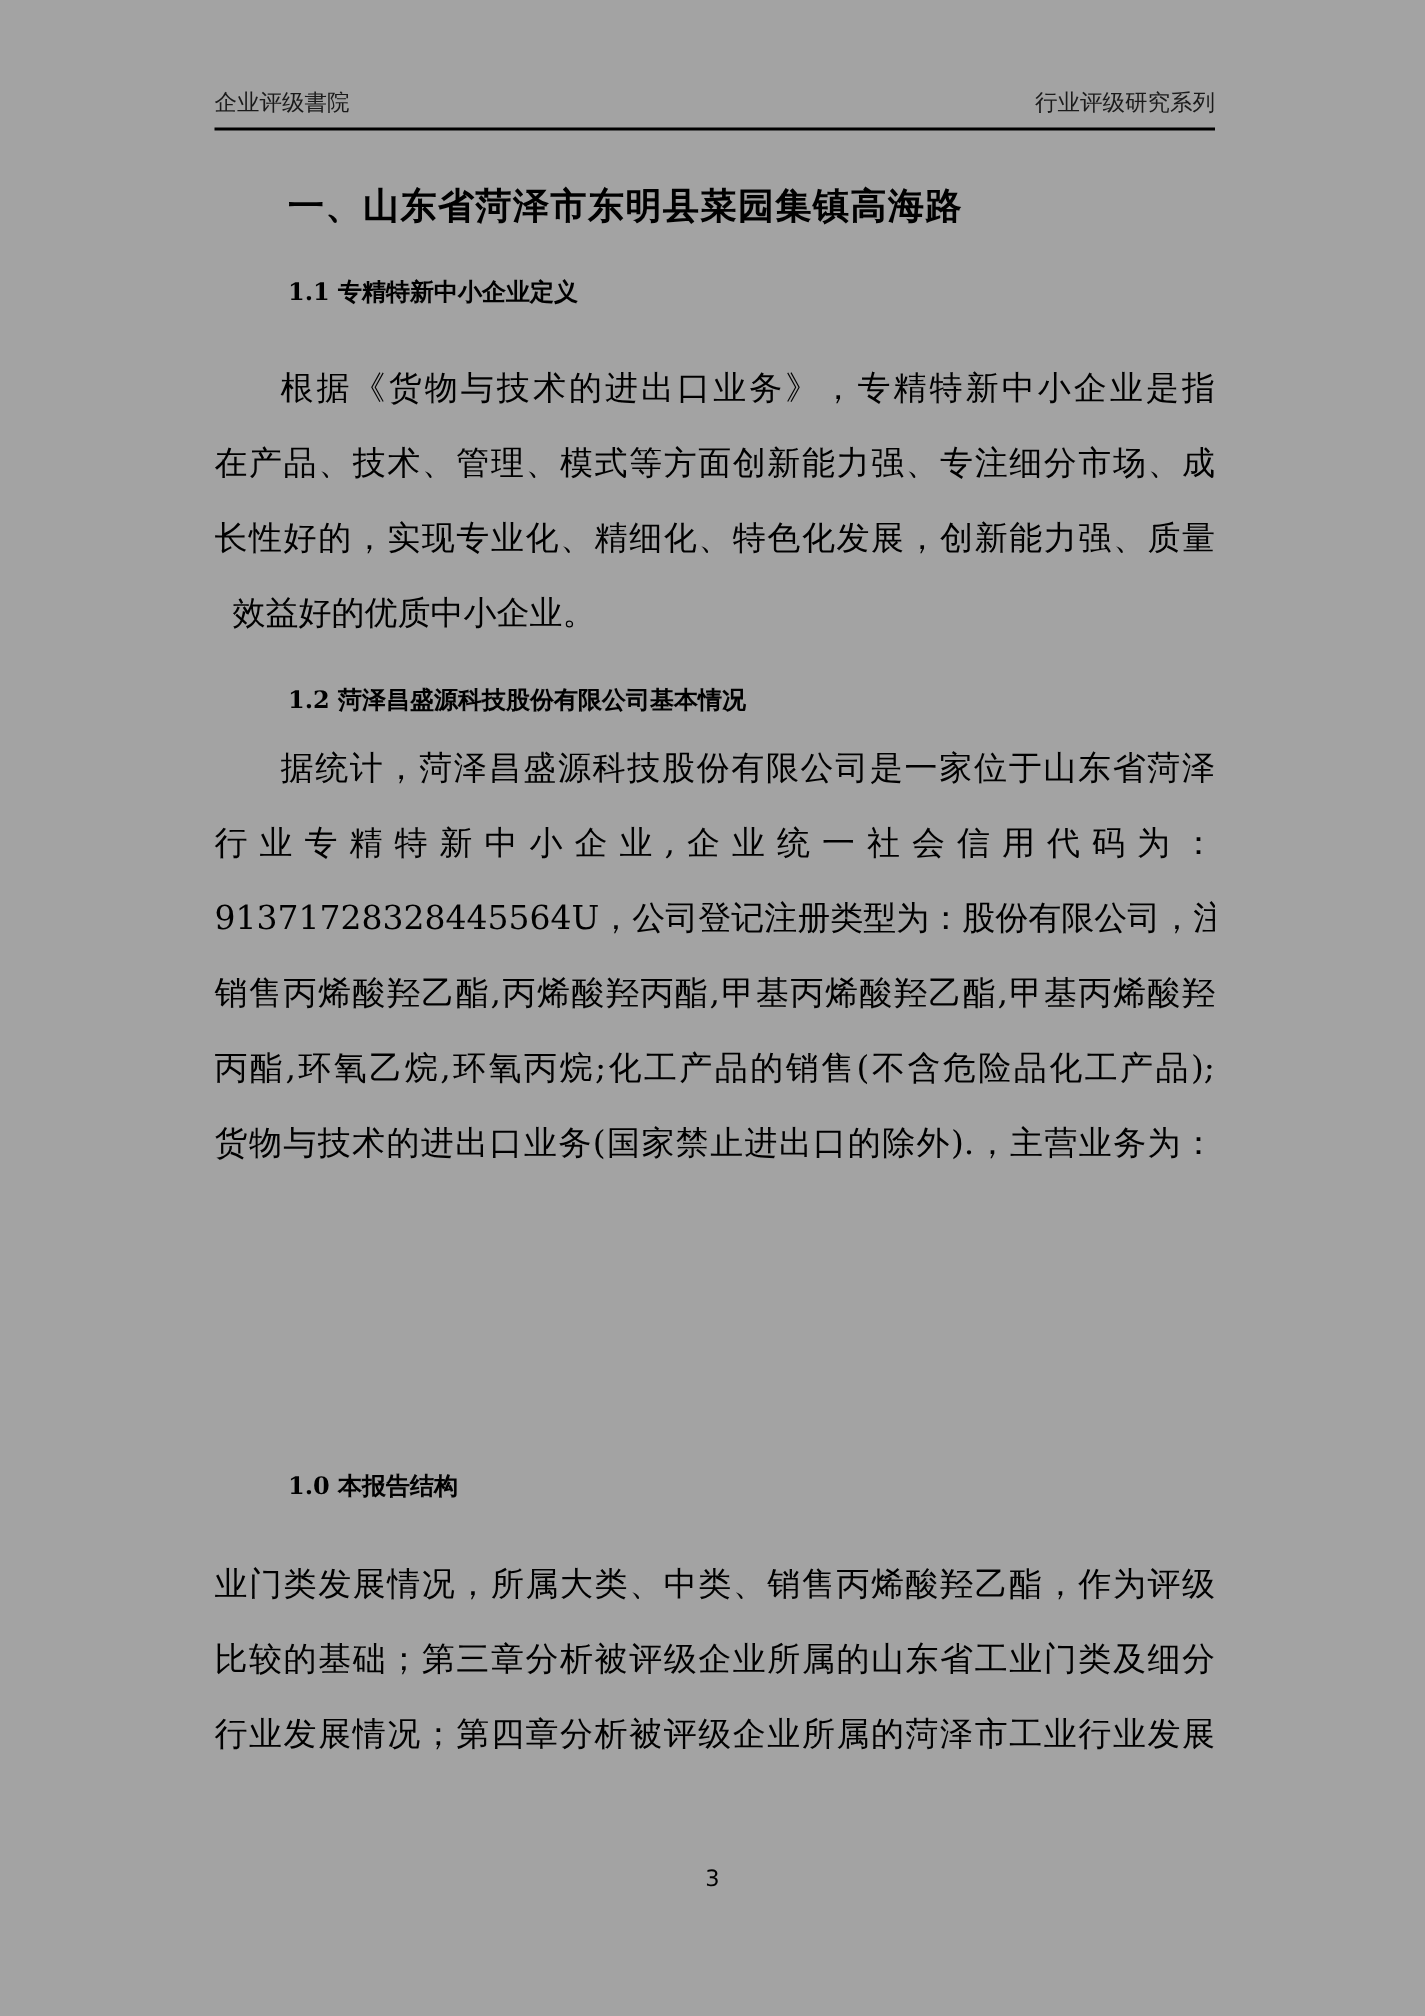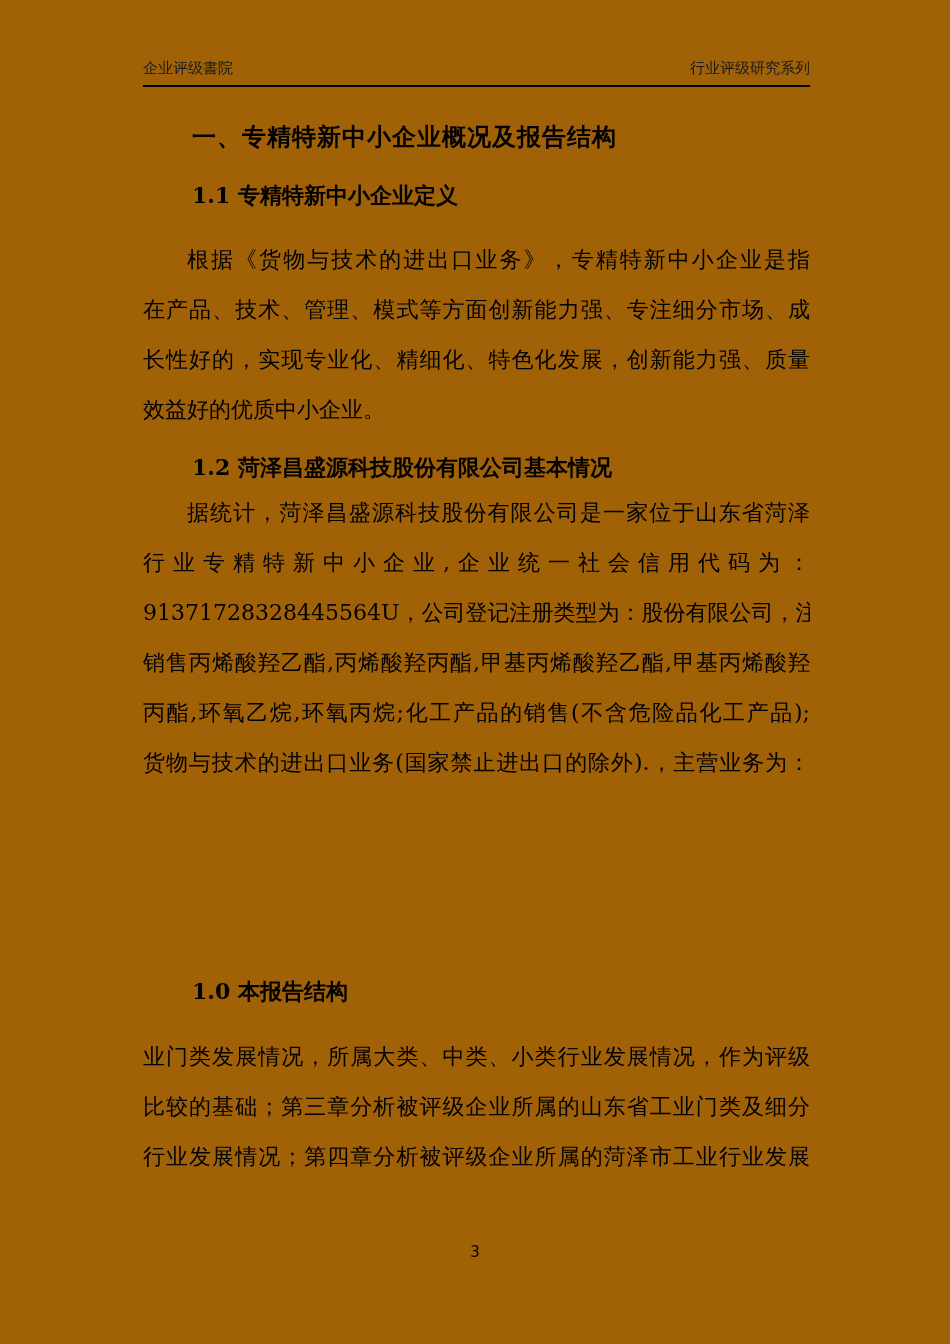--- a/index.html
+++ b/index.html
@@ -4,21 +4,21 @@
 <style>
   html, body {
     margin: 0;
     padding: 0;
     background: #ffffff;
   }
   .page {
     position: relative;
     width: 950px;
     height: 1344px;
-    background: #a16207;
+    background: #a3a3a3;
     color: #000000;
     font-family: "DejaVu Serif", "Liberation Serif", serif;
     overflow: hidden;
   }
   
   .header {
     position: absolute;
     left: 143px;
     top: 58px;
     width: 667px;
@@ -42,21 +42,21 @@
     font-weight: bold;
     line-height: 34px;
     letter-spacing: 1px;
     white-space: nowrap;
   }
   
   .section-heading {
     position: absolute;
     left: 192px;
     width: 620px;
-    font-size: 22px;
+    font-size: 16px;
     font-weight: bold;
     line-height: 30px;
     white-space: nowrap;
   }
   .sh-1 { top: 180px; }
   .sh-2 { top: 452px; }
   .sh-3 { top: 976px; }
   
   .para {
     position: absolute;
@@ -73,20 +73,21 @@
     white-space: nowrap;
     text-align: justify;
     text-align-last: justify;
     text-justify: inter-character;
     overflow: hidden;
   }
   .line.first { text-indent: 44px; }
   .line.last {
     text-align: left;
     text-align-last: left;
+    margin-left: 12px;
   }
   
   .page-number {
     position: absolute;
     left: 0;
     top: 1242px;
     width: 950px;
     text-align: center;
     font-family: "DejaVu Sans", "Liberation Sans", sans-serif;
     font-size: 15px;
@@ -96,21 +97,21 @@
 </head>
 <body>
 
 <div class="page">
 
   <div class="header">
     <span>企业评级書院</span>
     <span>行业评级研究系列</span>
   </div>
 
-  <div class="chapter-title">一、专精特新中小企业概况及报告结构</div>
+  <div class="chapter-title">一、山东省菏泽市东明县菜园集镇高海路</div>
 
   <div class="section-heading sh-1">1.1 专精特新中小企业定义</div>
 
   <div class="para p-1">
     <div class="line first">根据《货物与技术的进出口业务》，专精特新中小企业是指</div>
     <div class="line">在产品、技术、管理、模式等方面创新能力强、专注细分市场、成</div>
     <div class="line">长性好的，实现专业化、精细化、特色化发展，创新能力强、质量</div>
     <div class="line last">效益好的优质中小企业。</div>
   </div>
 
@@ -121,20 +122,20 @@
     <div class="line">行业专精特新中小企业,企业统一社会信用代码为：</div>
     <div class="line">91371728328445564U，公司登记注册类型为：股份有限公司，注册</div>
     <div class="line">销售丙烯酸羟乙酯,丙烯酸羟丙酯,甲基丙烯酸羟乙酯,甲基丙烯酸羟</div>
     <div class="line">丙酯,环氧乙烷,环氧丙烷;化工产品的销售(不含危险品化工产品);</div>
     <div class="line">货物与技术的进出口业务(国家禁止进出口的除外).，主营业务为：</div>
   </div>
 
   <div class="section-heading sh-3">1.0 本报告结构</div>
 
   <div class="para p-3">
-    <div class="line">业门类发展情况，所属大类、中类、小类行业发展情况，作为评级</div>
+    <div class="line">业门类发展情况，所属大类、中类、销售丙烯酸羟乙酯，作为评级</div>
     <div class="line">比较的基础；第三章分析被评级企业所属的山东省工业门类及细分</div>
     <div class="line">行业发展情况；第四章分析被评级企业所属的菏泽市工业行业发展</div>
   </div>
 
   <div class="page-number">3</div>
 
 </div>
 
 </body></html>

